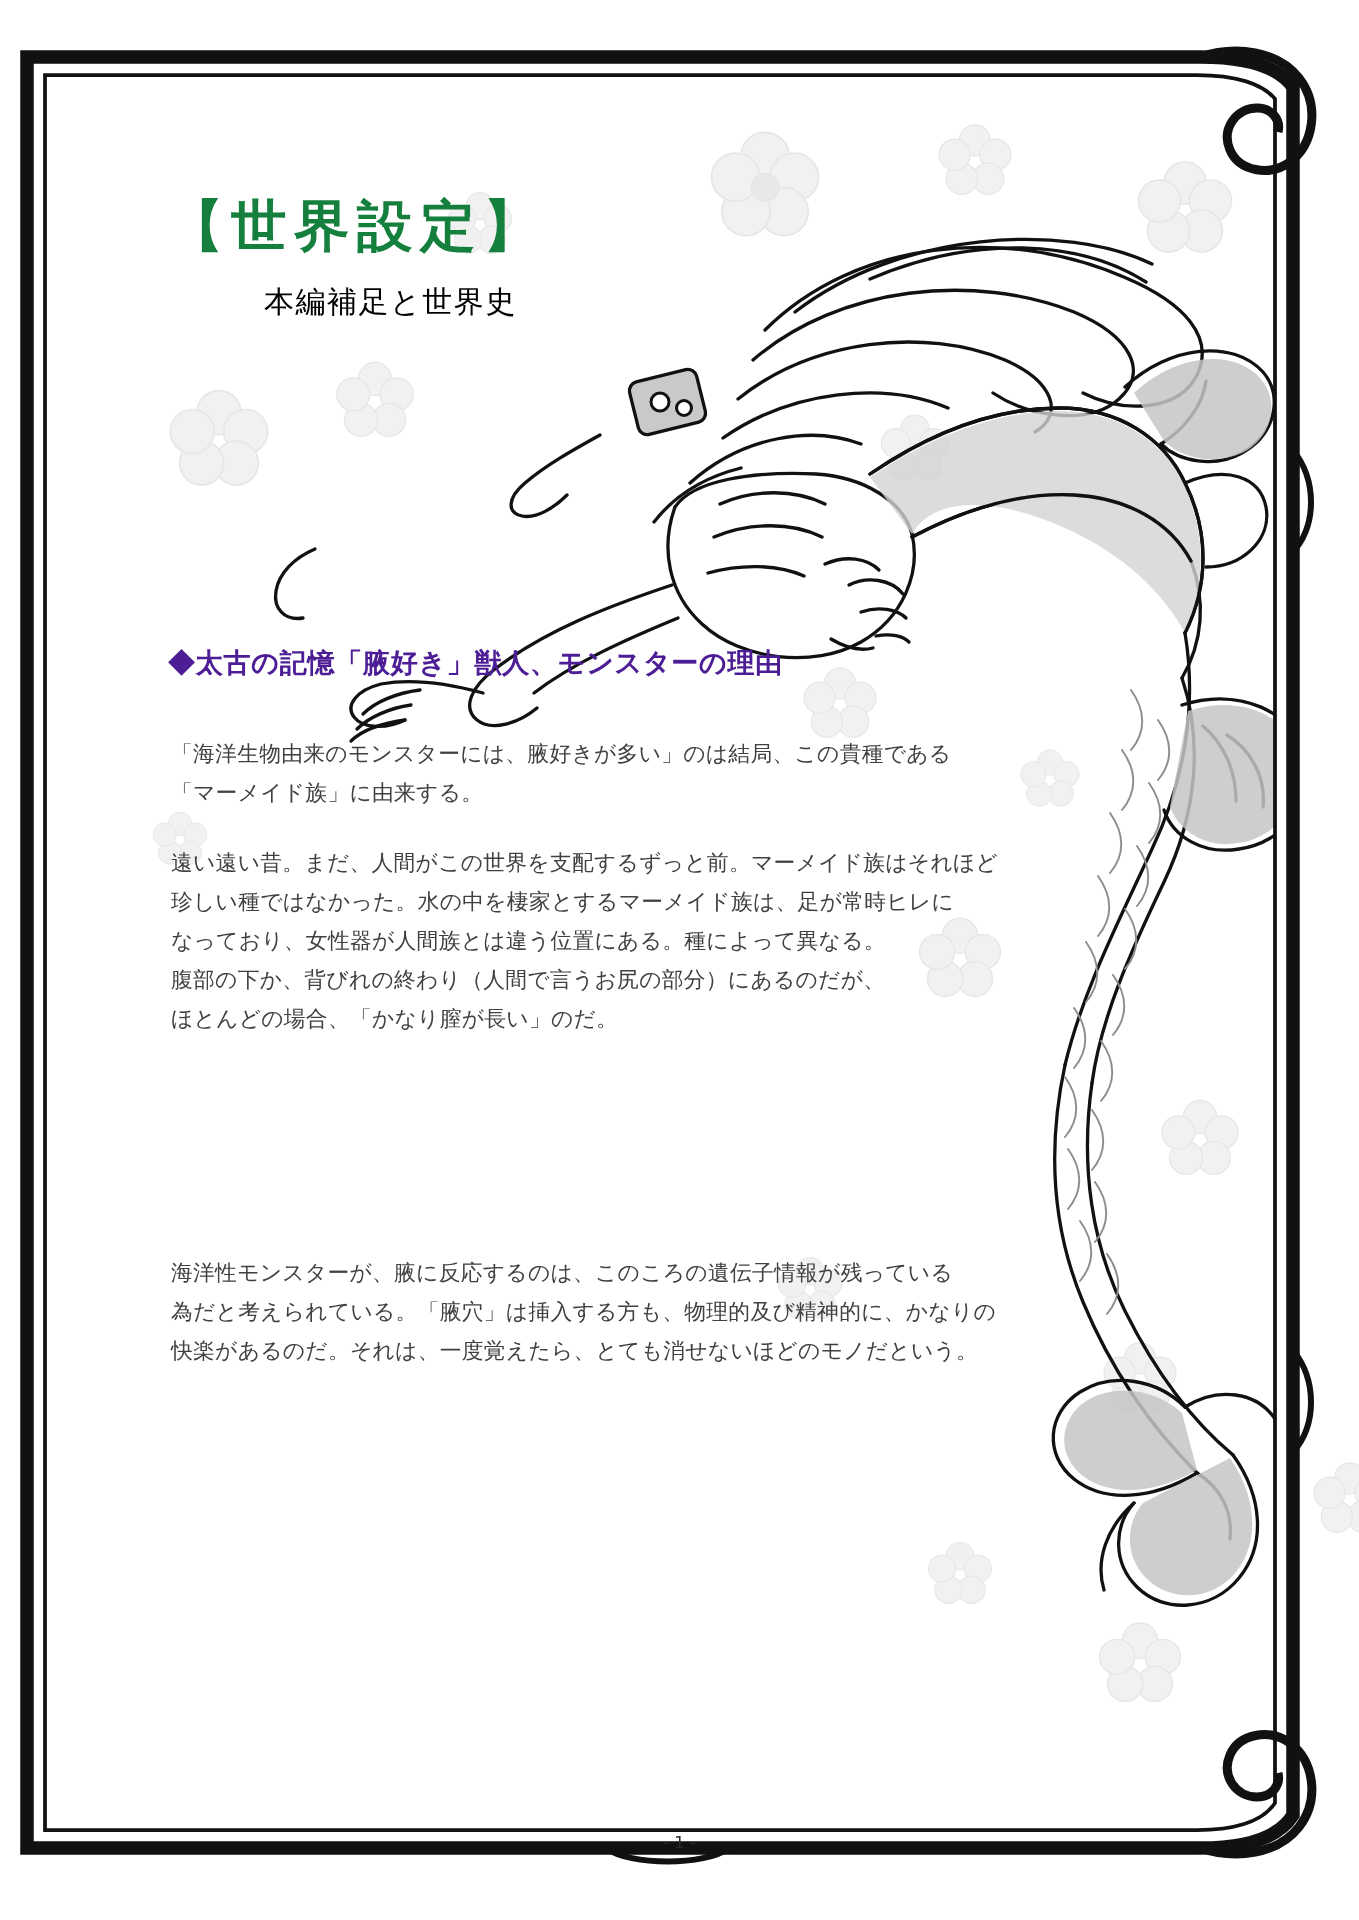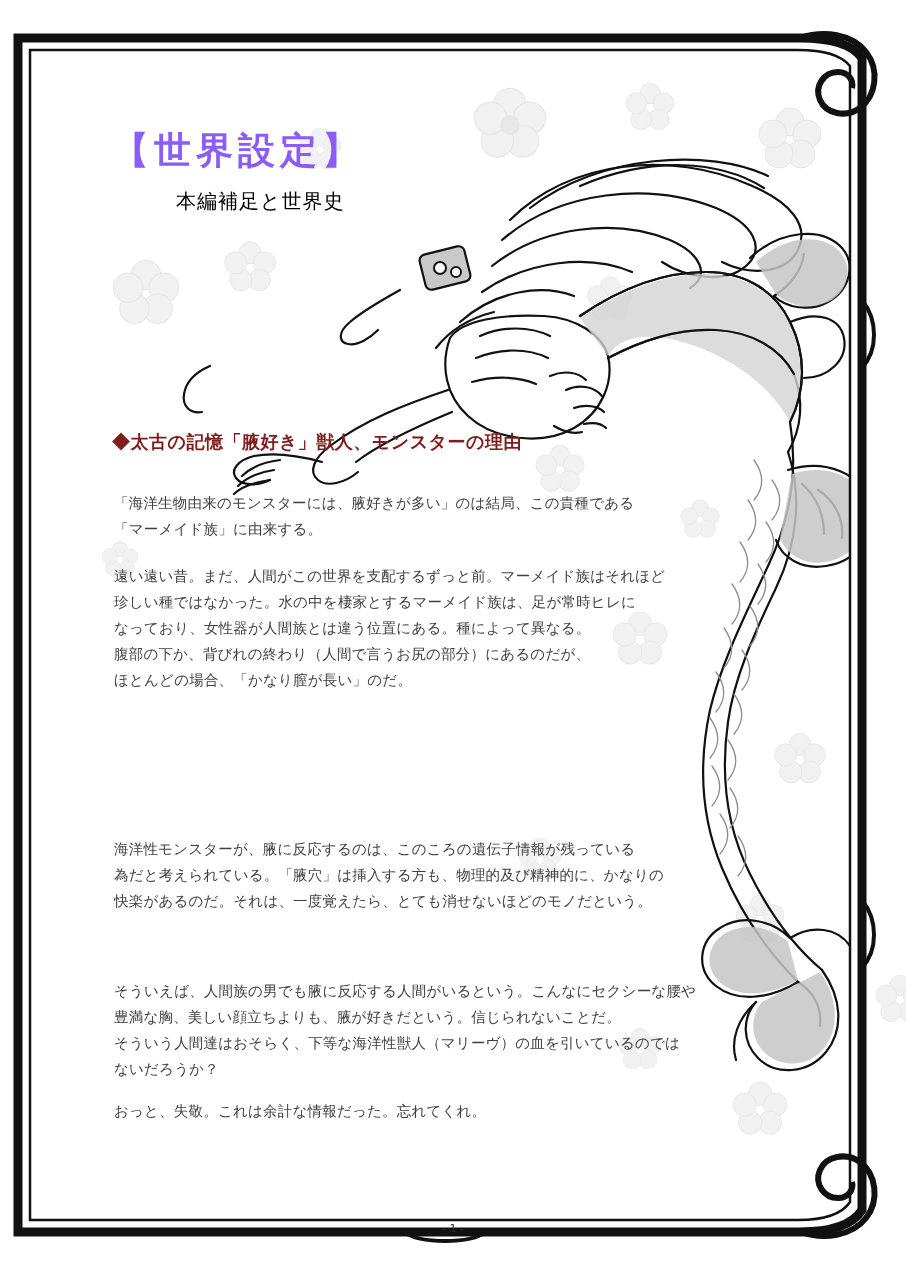--- a/index.html
+++ b/index.html
@@ -58,42 +58,42 @@
   }
 
   .title {
     position: absolute;
     left: 112px;
     top: 126px;
     font-family: Liberation Serif, serif;
     font-size: 37px;
     font-weight: bold;
     letter-spacing: 5px;
-    color: #8b5cf6;
+    color: #15803d;
     white-space: nowrap;
   }
   .subtitle {
     position: absolute;
     left: 176px;
     top: 188px;
     font-family: "DejaVu Sans", sans-serif;
     font-size: 20px;
     color: #000;
     letter-spacing: 1px;
     white-space: nowrap;
   }
 
   .section-heading {
     position: absolute;
     left: 112px;
     top: 430px;
     font-family: Liberation Sans, sans-serif;
     font-size: 18px;
     font-weight: bold;
-    color: #7f1d1d;
+    color: #4c1d95;
     letter-spacing: 0.5px;
     white-space: nowrap;
   }
 
   .body-block {
     position: absolute;
     left: 114px;
     font-family: "DejaVu Sans", sans-serif;
     font-size: 14.5px;
     line-height: 26px;
@@ -373,22 +373,17 @@
     <div class="body-block" id="para0">「海洋生物由来のモンスターには、腋好きが多い」のは結局、この貴種である
 「マーメイド族」に由来する。</div>
     <div class="body-block" id="para1">遠い遠い昔。まだ、人間がこの世界を支配するずっと前。マーメイド族はそれほど
 珍しい種ではなかった。水の中を棲家とするマーメイド族は、足が常時ヒレに
 なっており、女性器が人間族とは違う位置にある。種によって異なる。
 腹部の下か、背びれの終わり（人間で言うお尻の部分）にあるのだが、
 ほとんどの場合、「かなり膣が長い」のだ。</div>
     <div class="body-block" id="para3">海洋性モンスターが、腋に反応するのは、このころの遺伝子情報が残っている
 為だと考えられている。「腋穴」は挿入する方も、物理的及び精神的に、かなりの
 快楽があるのだ。それは、一度覚えたら、とても消せないほどのモノだという。</div>
-    <div class="body-block" id="para4">そういえば、人間族の男でも腋に反応する人間がいるという。こんなにセクシーな腰や
-豊満な胸、美しい顔立ちよりも、腋が好きだという。信じられないことだ。
-そういう人間達はおそらく、下等な海洋性獣人（マリーヴ）の血を引いているのでは
-ないだろうか？</div>
-    <div class="body-block" id="para5">おっと、失敬。これは余計な情報だった。忘れてくれ。</div>
 
     <div class="page-number">- 1 -</div>
   </div>
 
 </div>
 
 </body></html>

